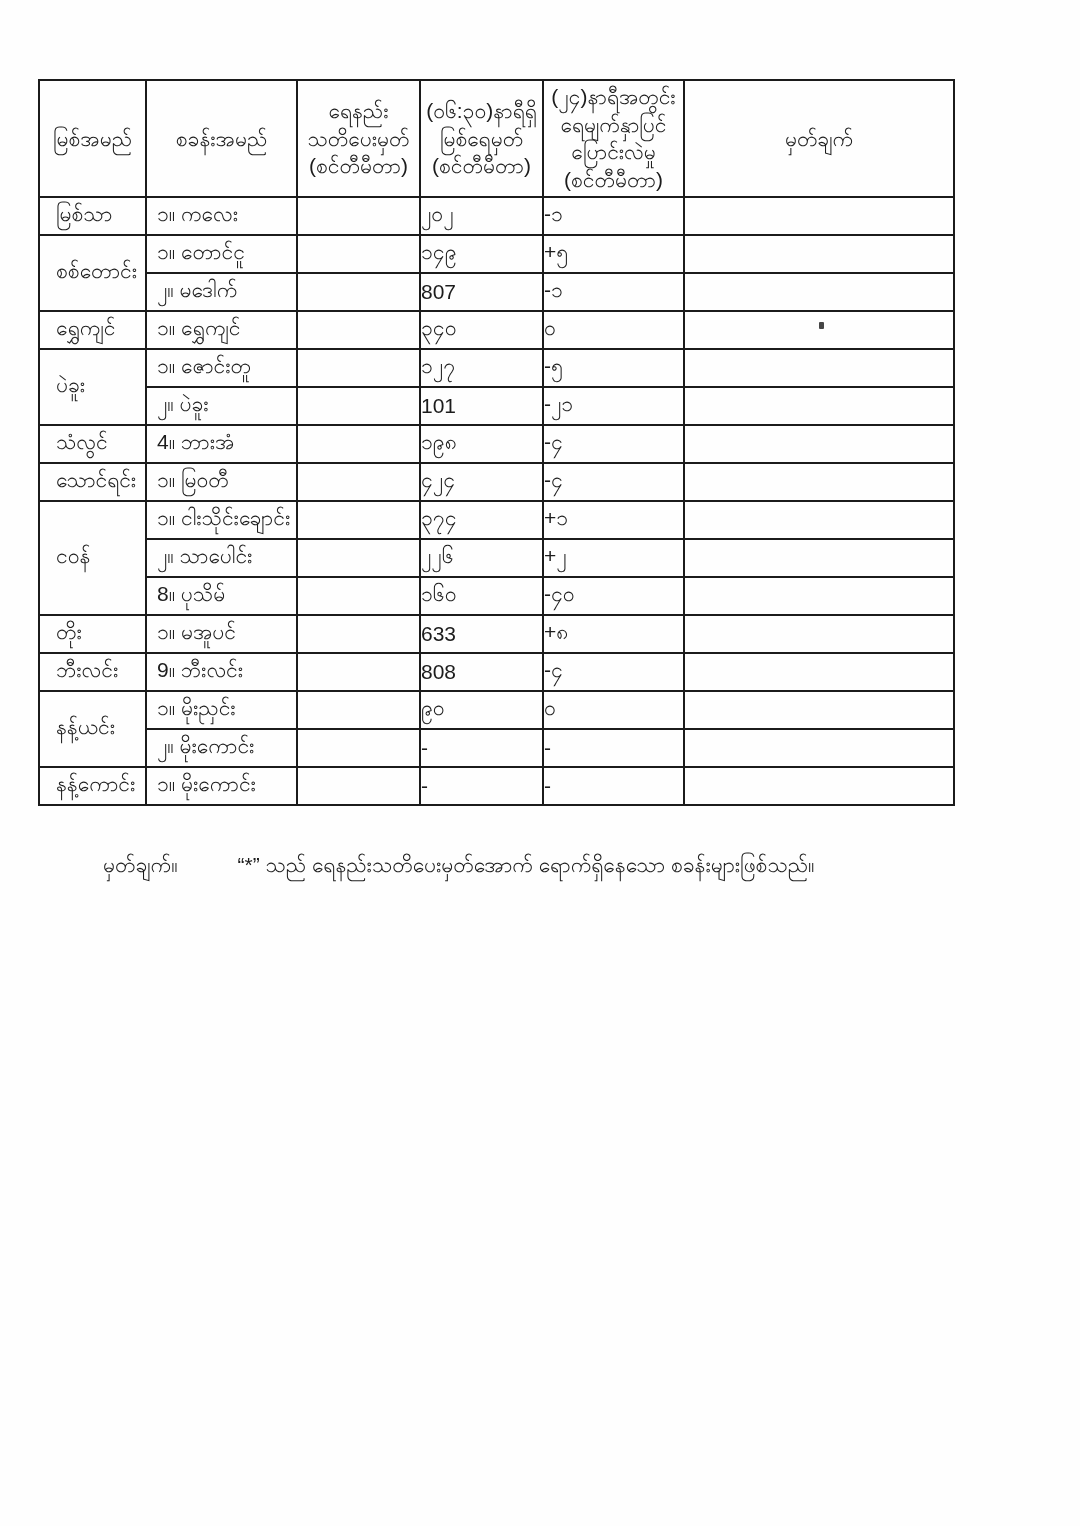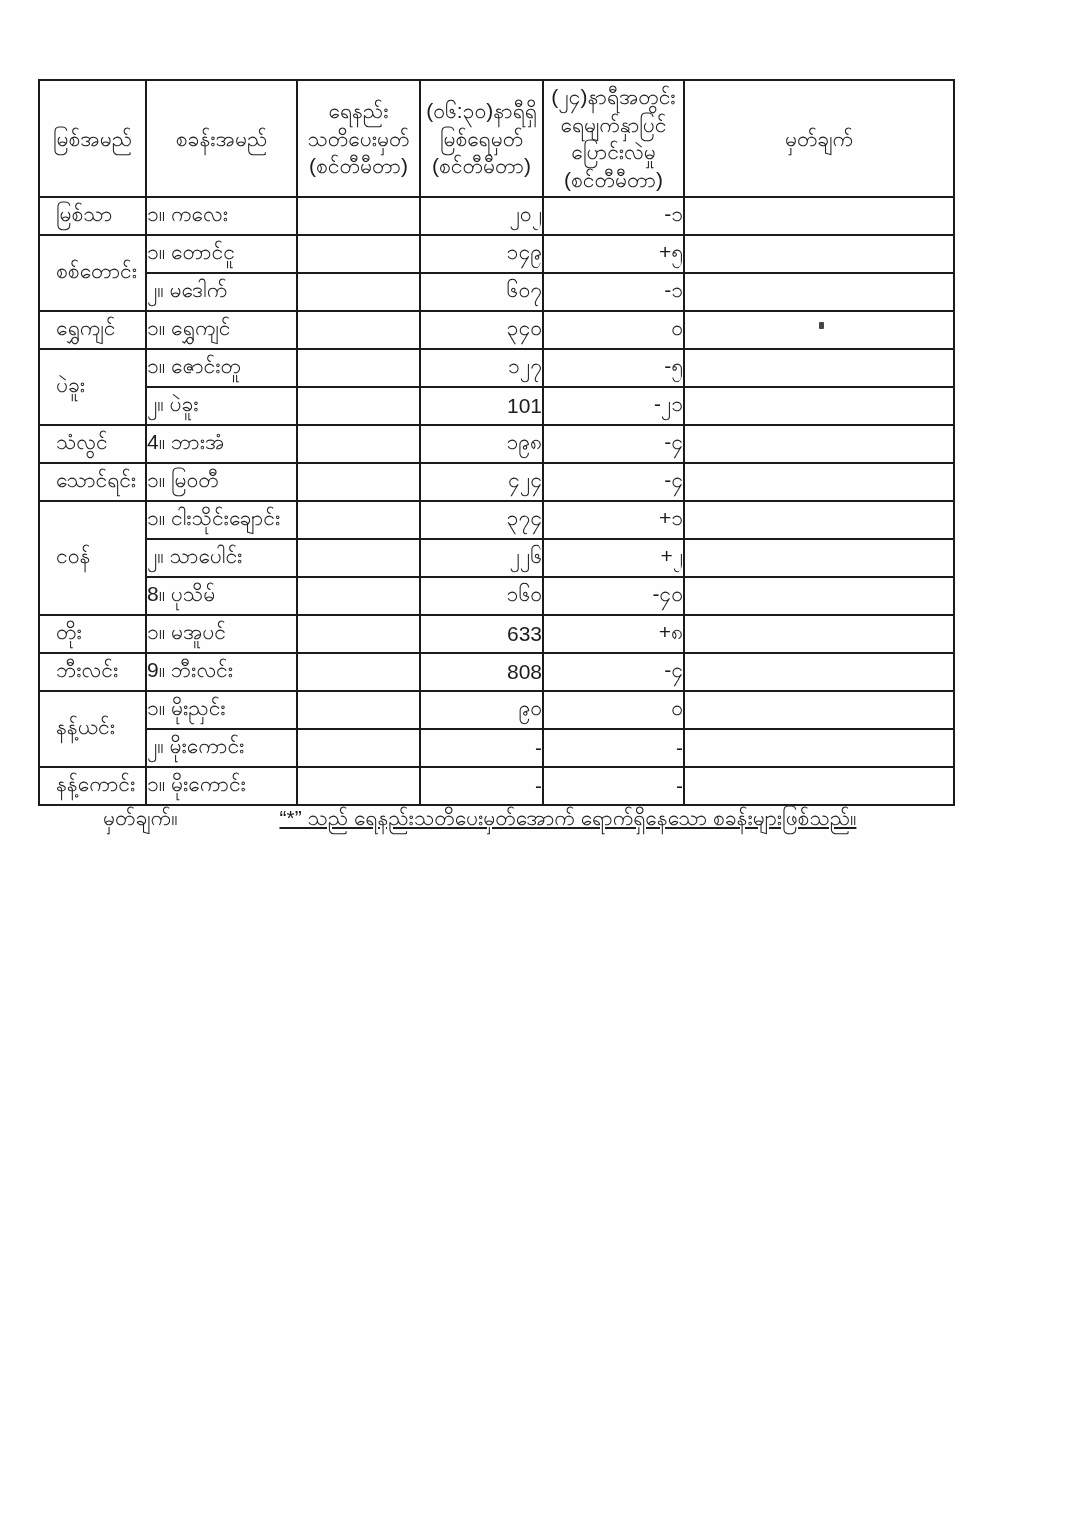--- a/index.html
+++ b/index.html
@@ -40,55 +40,54 @@
     padding: 2px 2px;
   }
   td.river {
     text-align: left;
     vertical-align: middle;
     padding-left: 16px;
   }
   td.station {
     text-align: left;
     vertical-align: middle;
-    padding-left: 0;
+    padding-left: 10px;
   }
   td.num {
-    text-align: right;
-    vertical-align: middle;
-    border-radius: 13px;
+    text-align: left;
+    vertical-align: middle;
   }
   td.blank {
     vertical-align: middle;
   }
   td.remark {
     position: relative;
     vertical-align: middle;
   }
   .speck {
     position: absolute;
     left: 134px;
     top: 10px;
     width: 5px;
     height: 7px;
     background: #454545;
     border-radius: 1px;
   }
   .footnote {
     position: absolute;
     left: 103px;
-    top: 804px;
+    top: 851px;
     width: 880px;
     display: flex;
     align-items: center;
     font-size: 21px;
     line-height: 1.3;
   }
   .footnote .fn-label { flex: 0 0 auto; }
-  .footnote .fn-text { margin-left: 102px; text-decoration: underline; }
+  .footnote .fn-text { margin-left: 60px; }
 </style>
 </head>
 <body>
 
 <div class="page">
 
   <table class="report">
     <colgroup>
       <col style="width:107px">
       <col style="width:151px">
@@ -129,21 +128,21 @@
         <td class="river" rowspan="2">စစ်တောင်း</td>
         <td class="station">၁။ တောင်ငူ</td>
         <td class="blank"></td>
         <td class="num">၁၄၉</td>
         <td class="num">+၅</td>
         <td class="remark"></td>
       </tr>
       <tr>
         <td class="station">၂။ မဒေါက်</td>
         <td class="blank"></td>
-        <td class="num">၆၀၇</td>
+        <td class="num">807</td>
         <td class="num">-၁</td>
         <td class="remark"></td>
       </tr>
 
       <tr>
         <td class="river">ရွှေကျင်</td>
         <td class="station">၁။ ရွှေကျင်</td>
         <td class="blank"></td>
         <td class="num">၃၄၀</td>
         <td class="num">၀</td>

